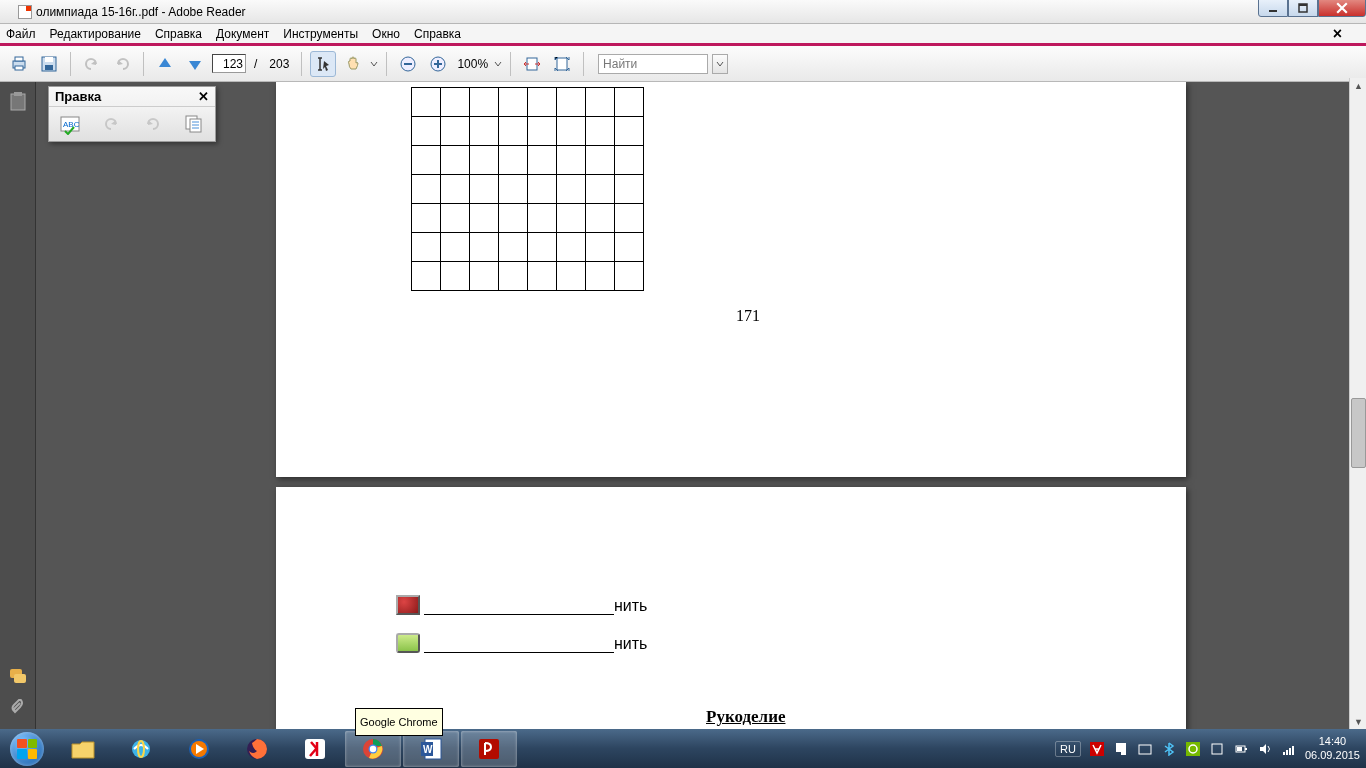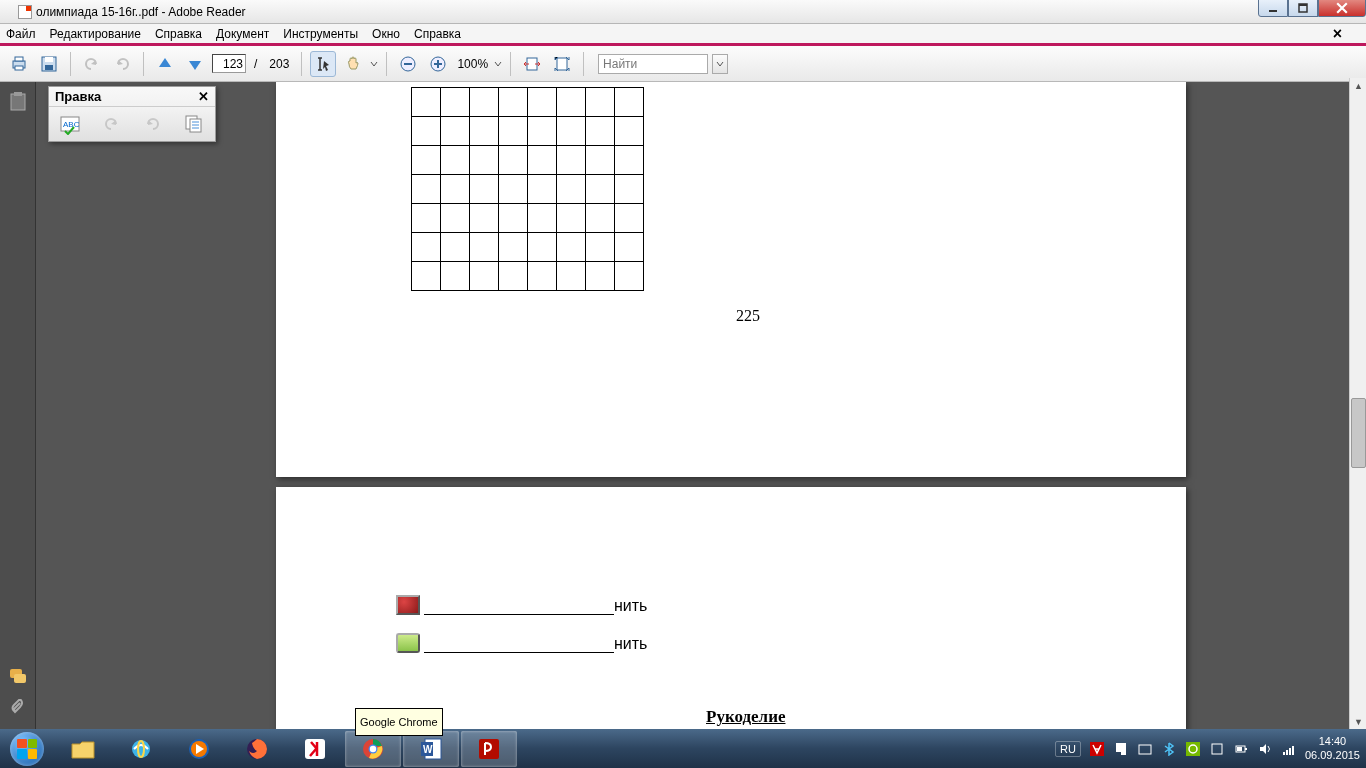--- a/index.html
+++ b/index.html
@@ -316,21 +316,21 @@
                 <td></td>
                 <td></td>
                 <td></td>
                 <td></td>
                 <td></td>
                 <td></td>
                 <td></td>
               </tr>
         </tbody>
           </table>
-        <div class="page-num">225</div>
+        <div class="page-num">171</div>
       </div>
 
       <div class="page page2">
         <div class="thread-line" style="top:108px;">
           <div class="swatch red"></div>
           <span class="underline-span"></span>
           <span>нить</span>
         </div>
         <div class="thread-line" style="top:146px;">
           <div class="swatch green"></div>

